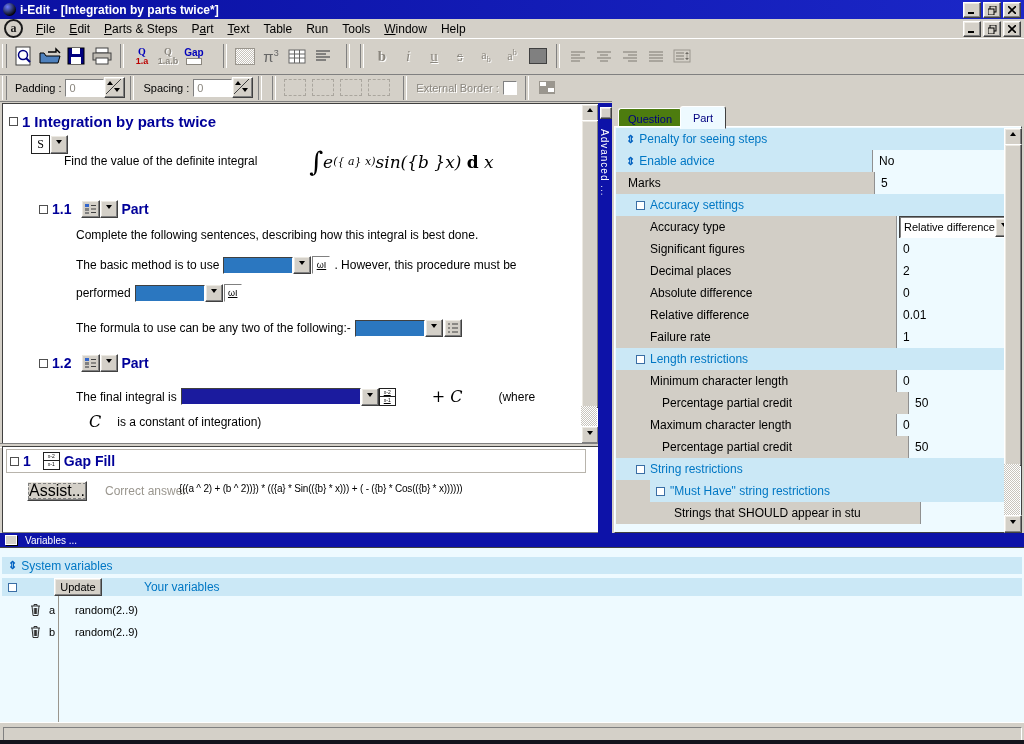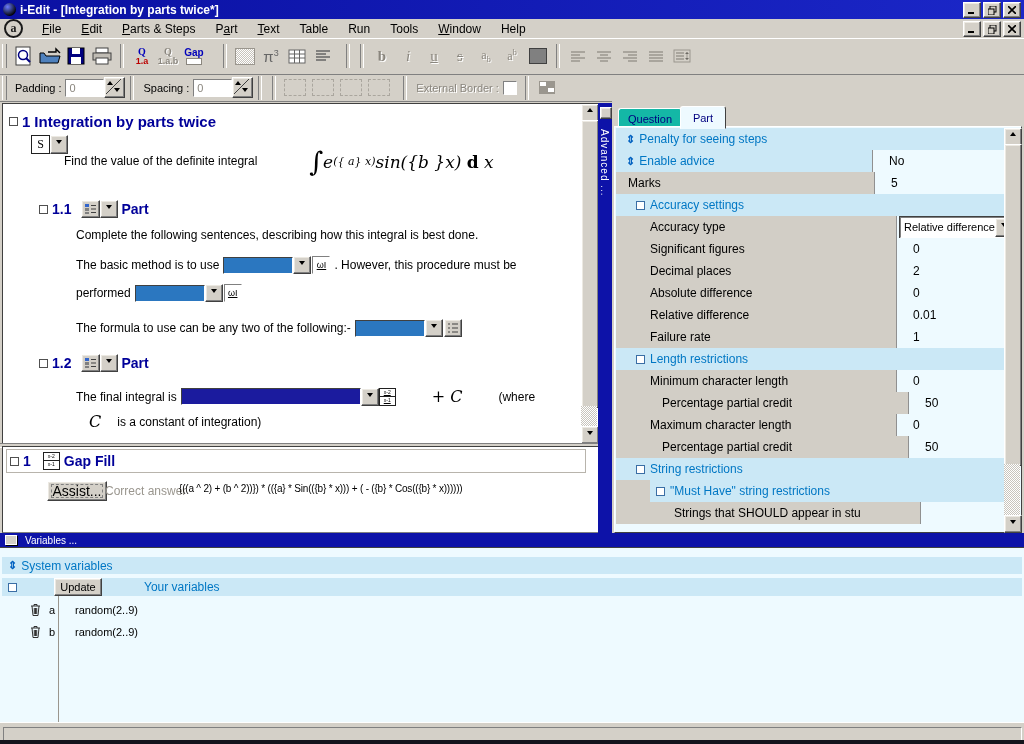--- a/index.html
+++ b/index.html
@@ -18,21 +18,21 @@
              background:radial-gradient(circle at 35% 30%,#6a7bff,#000 75%);}
   .winbtns{display:flex;gap:2px;position:absolute;right:3px;top:2px;}
   .wbtn{width:16px;height:14px;display:flex;align-items:center;justify-content:center;}
   .wbtn svg{display:block;}
   
   #menubar{left:0;top:19px;width:1024px;height:19px;display:flex;align-items:center;
            border-bottom:1px solid #fff;}
   #applogo{width:15px;height:15px;border:2px solid #1a1a1a;border-radius:50%;margin:0 6px 0 4px;
            display:flex;align-items:center;justify-content:center;
            font-family:"Liberation Serif",serif;font-weight:bold;font-size:12px;color:#1a1a1a;}
-  .mitem{padding:2px 7px;white-space:nowrap;margin-left:6px;}
+  .mitem{padding:2px 7px;white-space:nowrap;}
   .mitem u{text-decoration:underline;}
   
   #toolbar1{left:0;top:38px;width:1024px;height:36px;display:flex;align-items:center;
             border-bottom:1px solid #808080;}
   #toolbar2{left:0;top:74px;width:1024px;height:27px;display:flex;align-items:center;
             border-bottom:1px solid #808080;}
   .handle{width:3px;height:24px;border-left:1px solid #fff;border-right:1px solid #808080;margin:0 4px 0 2px;}
   .vsep{width:2px;height:24px;border-left:1px solid #808080;border-right:1px solid #fff;margin:0 5px;}
   .tbtn{width:26px;height:26px;display:flex;flex-direction:column;align-items:center;justify-content:center;}
   .tbtn svg{display:block;}
@@ -84,42 +84,42 @@
   .sb .sbtnv{position:absolute;left:0;width:16px;height:16px;display:flex;justify-content:center;}
   .sb .thumb{position:absolute;left:0;width:16px;}
   .dither{background-image:conic-gradient(#fff 25%,#c8c4bc 0 50%,#fff 0 75%,#c8c4bc 0);
           background-size:2px 2px;}
   
   #gapfillpanel{left:2px;top:446px;width:611px;height:85px;background:#fff;
                 border:1px solid;border-color:#404040 #808080 #808080 #404040;}
   #gfhead{position:absolute;left:3px;top:2px;width:578px;height:22px;border:1px solid #b8b4ac;
           display:flex;align-items:center;}
   .graytext{color:#9a968e;}
-  #assistbtn{position:absolute;left:44px;top:34px;width:58px;height:18px;display:flex;align-items:center;
-             justify-content:center;font-size:14px;}
+  #assistbtn{position:absolute;left:24px;top:34px;width:58px;height:18px;display:flex;align-items:center;
+             justify-content:center;font-size:16px;}
   #assistbtn i{font-style:normal;outline:1px dashed #808080;outline-offset:-3px;padding:1px 3px;}
   #gfformula{position:absolute;left:176px;top:36px;width:404px;font-size:10px;letter-spacing:-0.2px;
              white-space:nowrap;overflow:hidden;}
   
   #advstrip{left:598px;top:103px;width:14px;height:430px;background:#0d12a8;}
   #advstrip .vtext{position:absolute;left:1px;top:26px;color:#fff;font-size:10px;
                    writing-mode:vertical-rl;letter-spacing:1px;}
   #advicon{position:absolute;left:2px;top:4px;width:10px;height:10px;}
   
   #rightpanel{left:612px;top:101px;width:412px;height:432px;background:#d4d0c8;}
   .tab{position:absolute;height:19px;display:flex;align-items:center;justify-content:center;
-       background:#14b8a6;border:1px solid;border-color:#fff #404040 #d4d0c8 #fff;
+       background:#4d7c0f;border:1px solid;border-color:#fff #404040 #d4d0c8 #fff;
        border-radius:3px 3px 0 0;color:#000080;font-size:11px;}
   #pgridframe{position:absolute;left:2px;top:25px;width:406px;height:405px;background:#eefaff;
               border:1px solid;border-color:#fff #404040 #404040 #fff;}
   #pgrid{position:absolute;left:1px;top:1px;width:388px;}
   .prow{display:flex;height:22px;align-items:stretch;}
   .pl{width:246px;display:flex;align-items:center;background:#d2cec6;overflow:hidden;white-space:nowrap;}
   .pv{flex:1;display:flex;align-items:center;background:#eefaff;border-left:1px solid #909090;
-      padding-left:16px;overflow:hidden;white-space:nowrap;}
+      padding-left:6px;overflow:hidden;white-space:nowrap;}
   .r-band{background:#cbe8f6;}
   .bluetext{color:#0077c4;}
   .sq{display:inline-block;width:7px;height:7px;border:1px solid #3a6ea5;background:#fff;
       margin:0 5px 0 0;flex:none;}
   .anchor{color:#0060c0;font-size:11px;font-weight:bold;margin-right:4px;}
   .selectbox{height:19px;background:#fff;border:1px solid;border-color:#808080 #fff #fff #808080;
              outline:1px solid #404040;display:flex;align-items:center;width:138px;font-size:11px;}
   .selectbox .stext{flex:1;padding-left:3px;white-space:nowrap;overflow:hidden;}
   .selectbox .dropbtn{flex:none;}
   

